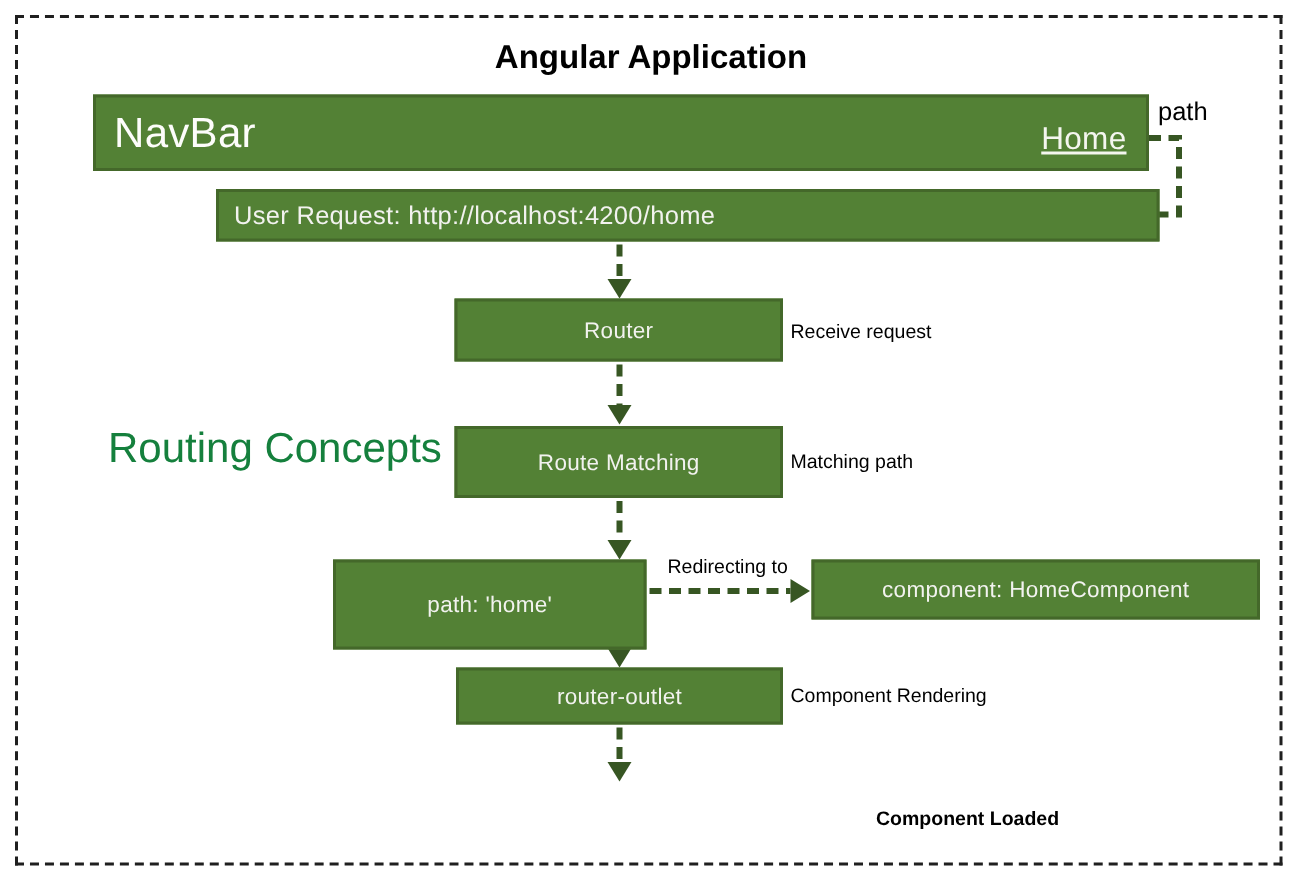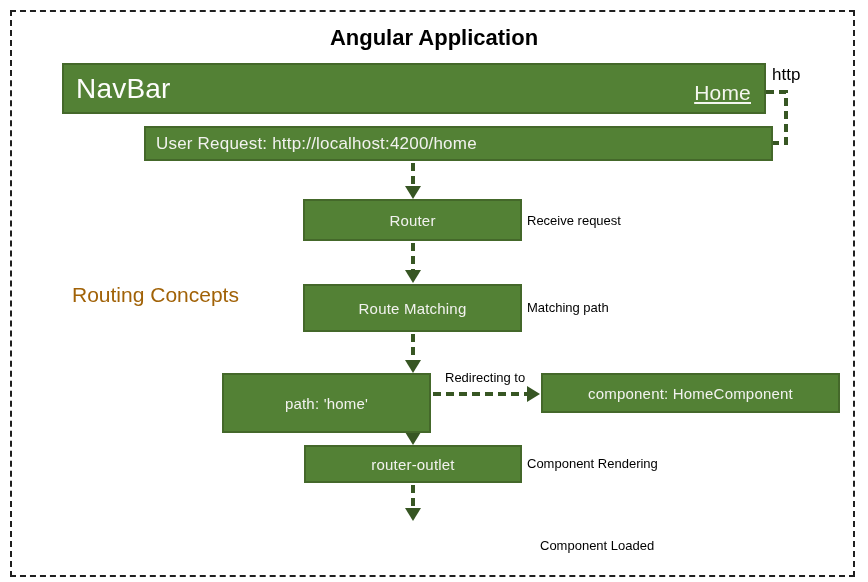--- a/index.html
+++ b/index.html
@@ -35,22 +35,22 @@
   .box-route-matching { left:303px; top:284px; width:219px; height:48px; }
   .box-path-home      { left:222px; top:373px; width:209px; height:60px; }
   .box-component      { left:541px; top:373px; width:299px; height:40px; }
   .box-router-outlet  { left:304px; top:445px; width:218px; height:38px; }
   .box-home-loaded    { left:263px; top:521px; width:301px; height:45px; }
   .annot { position:absolute; color:var(--label-text); white-space:nowrap; }
   .note { font-size:13px; }
   .note-receive   { left:527px; top:213px; }
   .note-matching  { left:527px; top:300px; }
   .note-rendering { left:527px; top:456px; }
-  .note-loaded    { left:540px; top:538px; }
-  .side-label   { left:72px;  top:283px; font-size:21px; color:#a16207; }
+  .note-loaded    { left:584px; top:538px;font-weight:bold; }
+  .side-label   { left:72px;  top:283px; font-size:28px; color:#15803d; }
   .click-label  { left:772px; top:65px;  font-size:17px; }
   .request-label{ left:703px; top:144px; font-size:14px; }
   .redirect-label{ left:445px; top:370px; font-size:13px; }
   svg.connectors { position:absolute; left:0; top:0; width:868px; height:582px; pointer-events:none; }
   .dash-line { stroke:var(--arrow); stroke-width:4; fill:none; stroke-dasharray:8 5; }
   .arrow-head { fill:var(--arrow); stroke:none; }
 </style>
 </head>
 <body>
 
@@ -74,21 +74,21 @@
     <polygon class="arrow-head" points="405,508 421,508 413,521"></polygon>
     <path class="dash-line" d="M433 394 H527"></path>
     <polygon class="arrow-head" points="527,386 527,402 540,394"></polygon>
   </svg>
 
   <div class="gbox navbar">
     <span class="navbar-title">NavBar</span>
     <span class="home-link">Home</span>
   </div>
 
-  <div class="annot click-label">http</div>
+  <div class="annot click-label">path</div>
   <div class="annot request-label">Request</div>
 
   <div class="gbox url-bar">
     <span class="url-text">User Request: http://localhost:4200/home</span>
   </div>
 
   <div class="annot side-label">Routing Concepts</div>
 
   <div class="gbox box-router">
     <span>Router</span>

